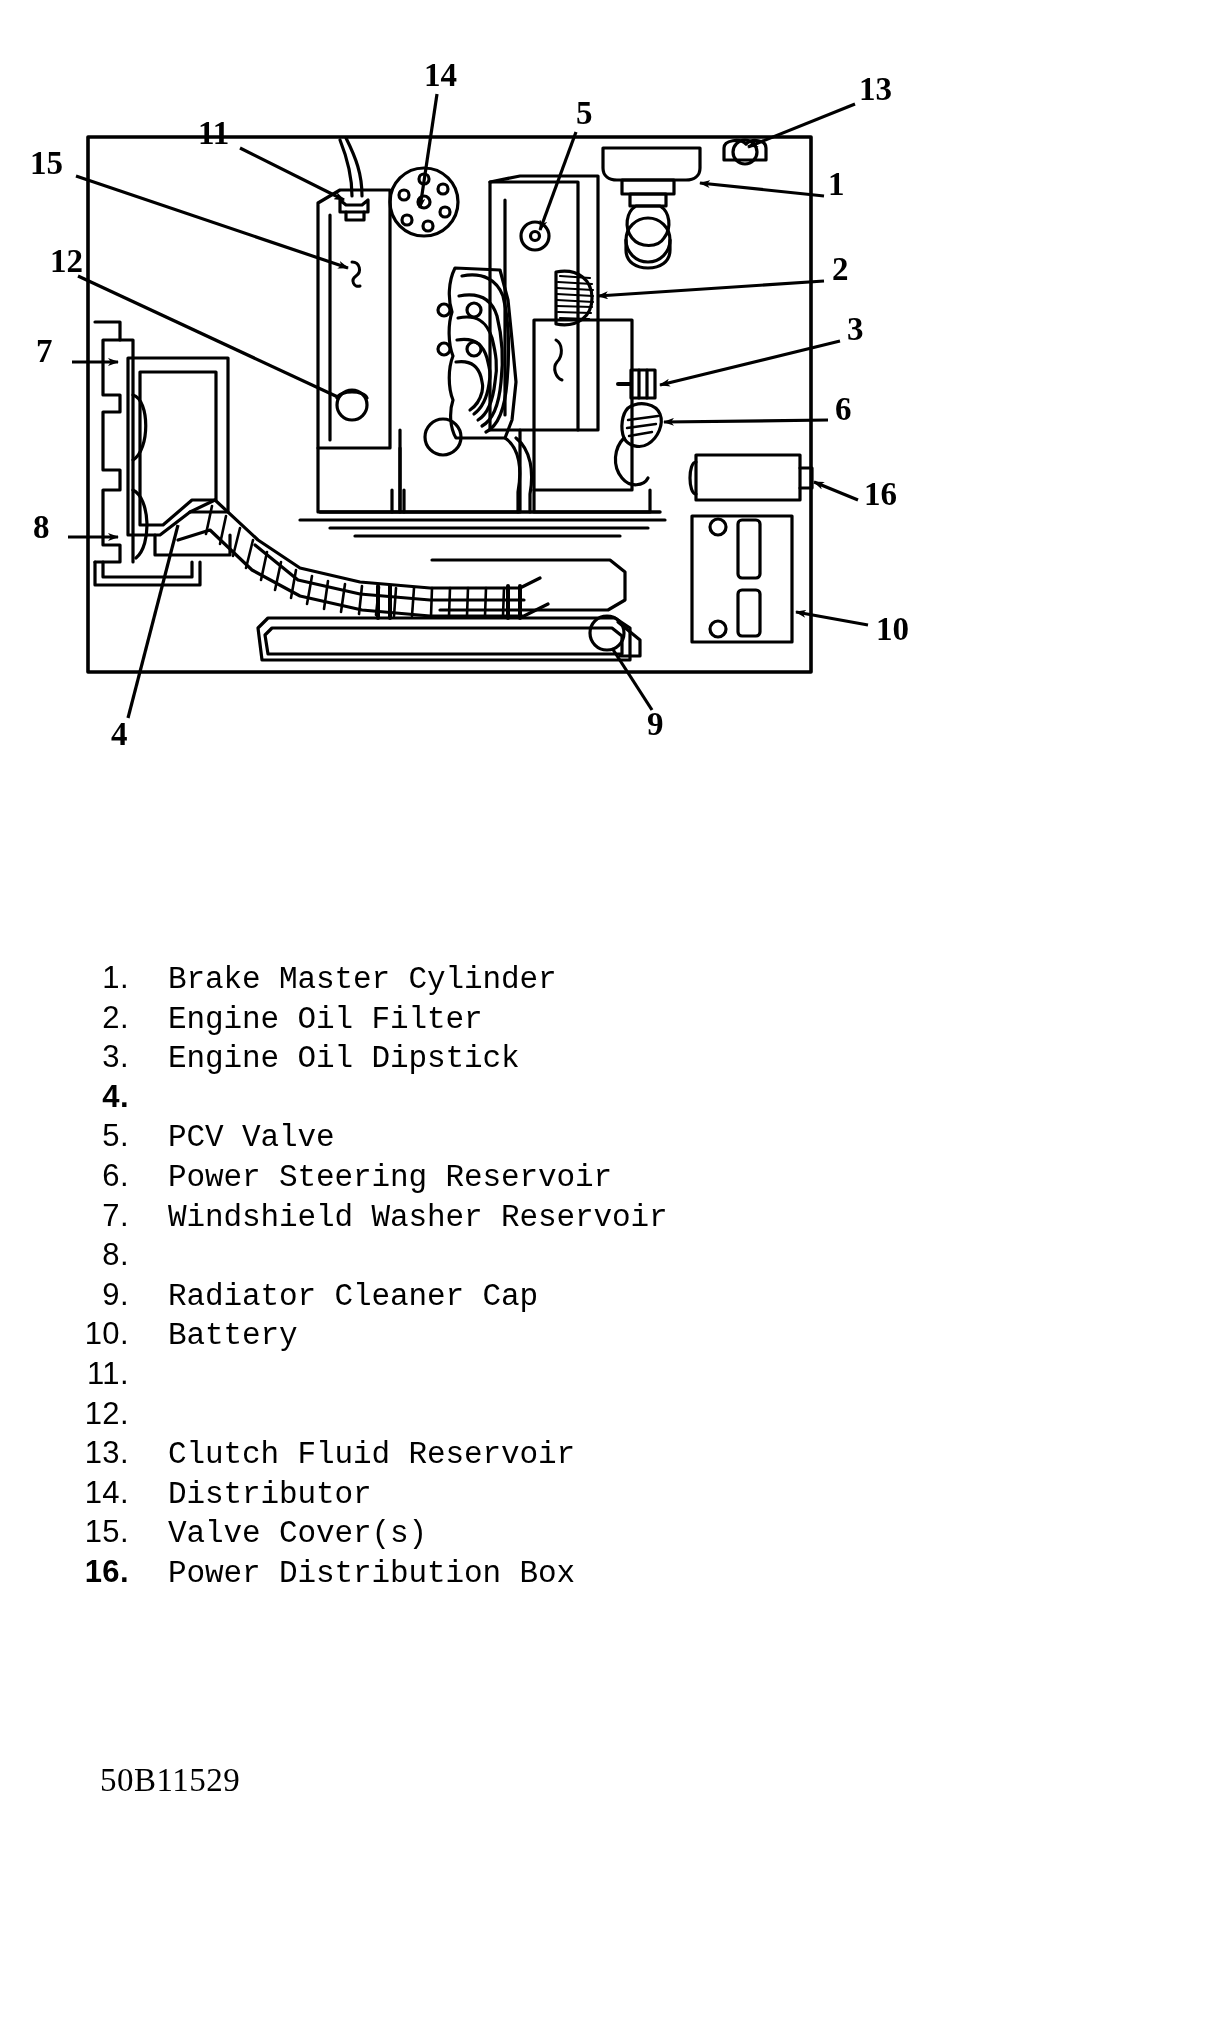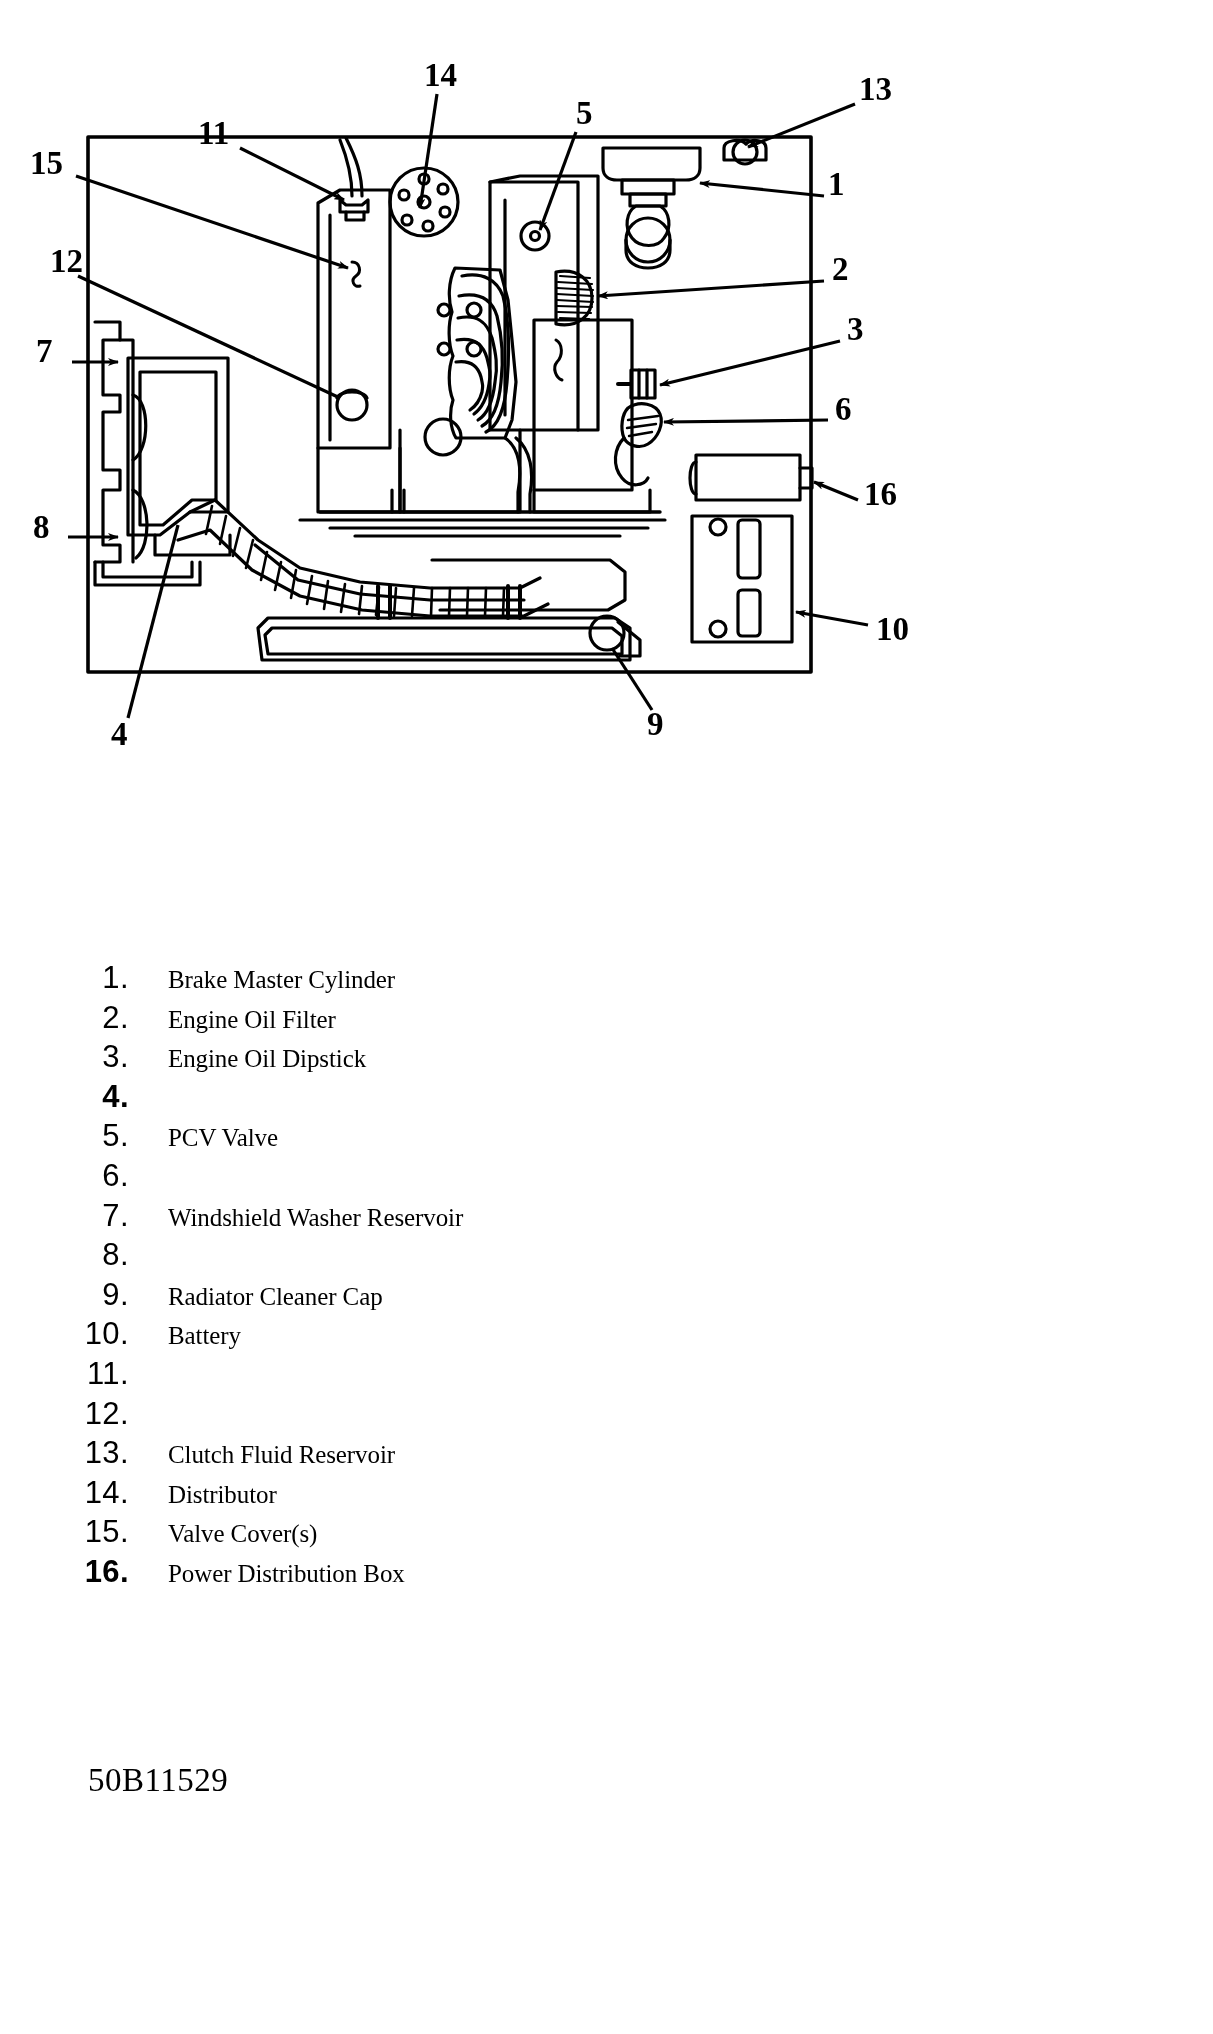--- a/index.html
+++ b/index.html
@@ -63,33 +63,33 @@
     letter-spacing: 0.4px;
     padding-right: 0px;
   }
   .legend-dot {
     width: 10px;
     font-size: 31px;
     text-align: left;
   }
   .legend-label {
     padding-left: 38px;
-    font-family: Liberation Serif, serif;
-    font-size: 25px;
+    font-family: Liberation Mono, monospace;
+    font-size: 31px;
     letter-spacing: -0.1px;
   }
   .legend-row.bold-num .legend-num,
   .legend-row.bold-num .legend-dot {
     font-weight: bold;
   }
 
   
   #footer-code {
     position: absolute;
-    left: 88px;
+    left: 100px;
     top: 1762px;
     font-family: "Liberation Serif", serif;
     font-size: 33px;
     letter-spacing: 0.5px;
     color: #000;
   }
 
   
   .callout-text {
     font-family: "Liberation Serif", serif;
@@ -379,20 +379,21 @@
 
     <div class="legend-row">
       <span class="legend-num">5</span>
       <span class="legend-dot">.</span>
       <span class="legend-label">PCV Valve</span>
     </div>
 
     <div class="legend-row">
       <span class="legend-num">6</span>
       <span class="legend-dot">.</span>
+      <span class="legend-label">Power Steering Reservoir</span>
     </div>
 
     <div class="legend-row">
       <span class="legend-num">7</span>
       <span class="legend-dot">.</span>
       <span class="legend-label">Windshield Washer Reservoir</span>
     </div>
 
     <div class="legend-row">
       <span class="legend-num">8</span>

